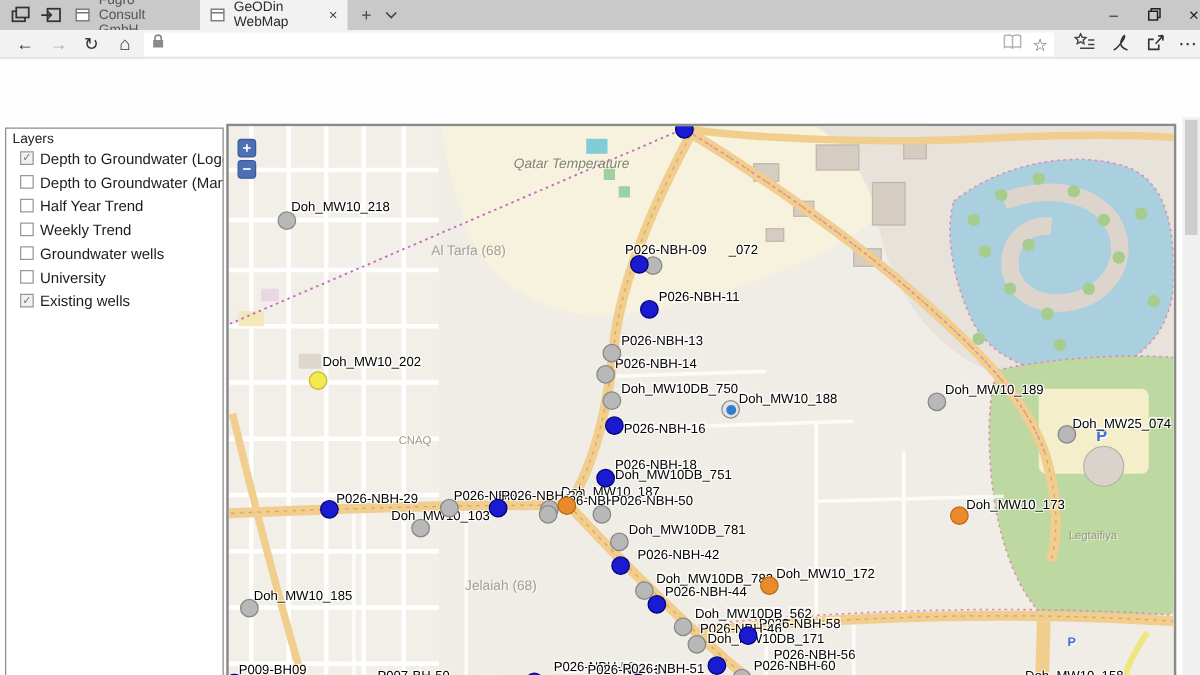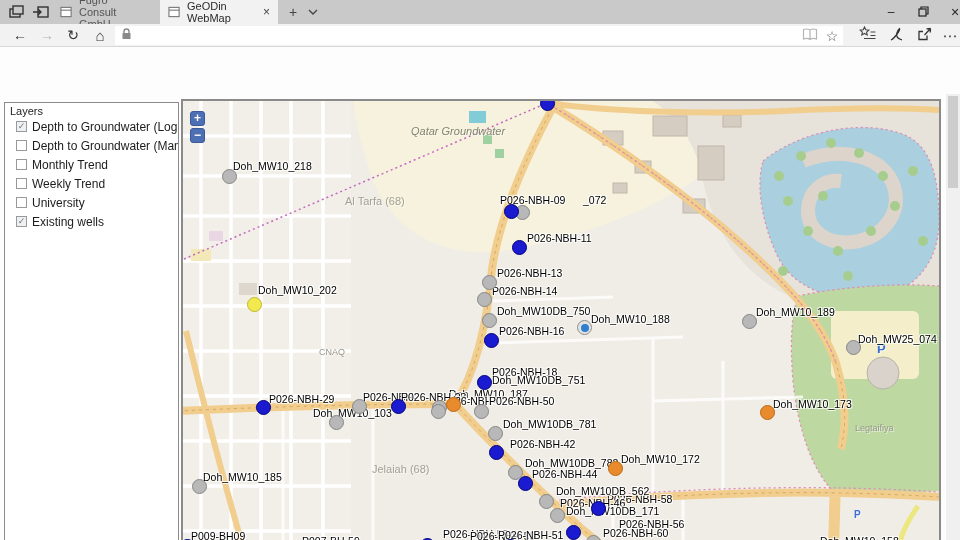--- a/index.html
+++ b/index.html
@@ -148,25 +148,29 @@
           <div class="layer-row">
             <span class="cb checked">✓</span>
             <span class="layer-label">Depth to Groundwater (Logger)</span>
           </div>
           <div class="layer-row">
             <span class="cb"></span>
             <span class="layer-label">Depth to Groundwater (Manual)</span>
           </div>
           <div class="layer-row">
             <span class="cb"></span>
-            <span class="layer-label">Monthly Trend</span>
+            <span class="layer-label">Half Year Trend</span>
           </div>
           <div class="layer-row">
             <span class="cb"></span>
             <span class="layer-label">Weekly Trend</span>
+          </div>
+          <div class="layer-row">
+            <span class="cb"></span>
+            <span class="layer-label">Groundwater wells</span>
           </div>
           <div class="layer-row">
             <span class="cb"></span>
             <span class="layer-label">University</span>
           </div>
           <div class="layer-row">
             <span class="cb checked">✓</span>
             <span class="layer-label">Existing wells</span>
           </div>
         </div>
@@ -273,36 +277,36 @@
           <path d="M376 404 C450 396 560 390 660 392 C710 393 740 395 756 396"></path>
           <path d="M-5 449 C60 446 160 446 255 447 C300 448 330 449 365 452"></path>
         </g>
 
         <path d="M1 158 L364 2" fill="none" stroke="#c569c0" stroke-width="1.5" stroke-dasharray="2,3"></path>
         <path d="M364 2 C430 42 505 95 555 140 C600 180 638 218 653 262" fill="none" stroke="#e08ab4" stroke-width="1.3" stroke-dasharray="2,3"></path>
         <path d="M376 399 C450 391 560 385 660 387 C710 388 740 390 756 391" fill="none" stroke="#e08ab4" stroke-width="1.3" stroke-dasharray="2,3"></path>
       </svg>
 
       <div class="layer-abs" id="area-labels-layer">
-          <div class="alabel al-uni" style="left: 228px; top: 24px;">Qatar Groundwater</div>
+          <div class="alabel al-uni" style="left: 228px; top: 24px;">Qatar Temperature</div>
           <div class="alabel al-street" style="left: 162px; top: 94px;">Al Tarfa (68)</div>
           <div class="alabel al-small" style="left: 112px; top: 246px; margin-left: 24px;">CNAQ</div>
           <div class="alabel al-street" style="left: 189px; top: 362px;">Jelaiah (68)</div>
           <div class="alabel al-small" style="left: 672px; top: 322px;">Legtaifiya</div>
           <div class="alabel al-parking" style="left: 694px; top: 240px;">P</div>
           <div class="alabel al-parking-sm" style="left: 671px; top: 408px;">P</div>
         </div>
       <div class="layer-abs" id="labels-layer">
           <div class="mlabel" style="left: 50px; top: 59px;">Doh_MW10_218</div>
           <div class="mlabel" style="left: 317px; top: 93px;">P026-NBH-09</div>
           <div class="mlabel" style="left: 344px; top: 131px;">P026-NBH-11</div>
           <div class="mlabel" style="left: 314px; top: 166px;">P026-NBH-13</div>
           <div class="mlabel" style="left: 309px; top: 184px;">P026-NBH-14</div>
           <div class="mlabel" style="left: 314px; top: 204px;">Doh_MW10DB_750</div>
-          <div class="mlabel" style="left: 316px; top: 224px;">P026-NBH-16</div>
+          <div class="mlabel" style="left: 316px; top: 236px;">P026-NBH-16</div>
           <div class="mlabel" style="left: 408px; top: 212px;">Doh_MW10_188</div>
           <div class="mlabel" style="left: 573px; top: 205px;">Doh_MW10_189</div>
           <div class="mlabel" style="left: 675px; top: 232px;">Doh_MW25_074</div>
           <div class="mlabel" style="left: 590px; top: 297px;">Doh_MW10_173</div>
           <div class="mlabel" style="left: 86px; top: 292px;">P026-NBH-29</div>
           <div class="mlabel" style="left: 130px; top: 306px;">Doh_MW10_103</div>
           <div class="mlabel" style="left: 266px; top: 287px;">Doh_MW10_187</div>
           <div class="mlabel" style="left: 320px; top: 317px;">Doh_MW10DB_781</div>
           <div class="mlabel" style="left: 327px; top: 337px;">P026-NBH-42</div>
           <div class="mlabel" style="left: 342px; top: 356px;">Doh_MW10DB_782</div>

